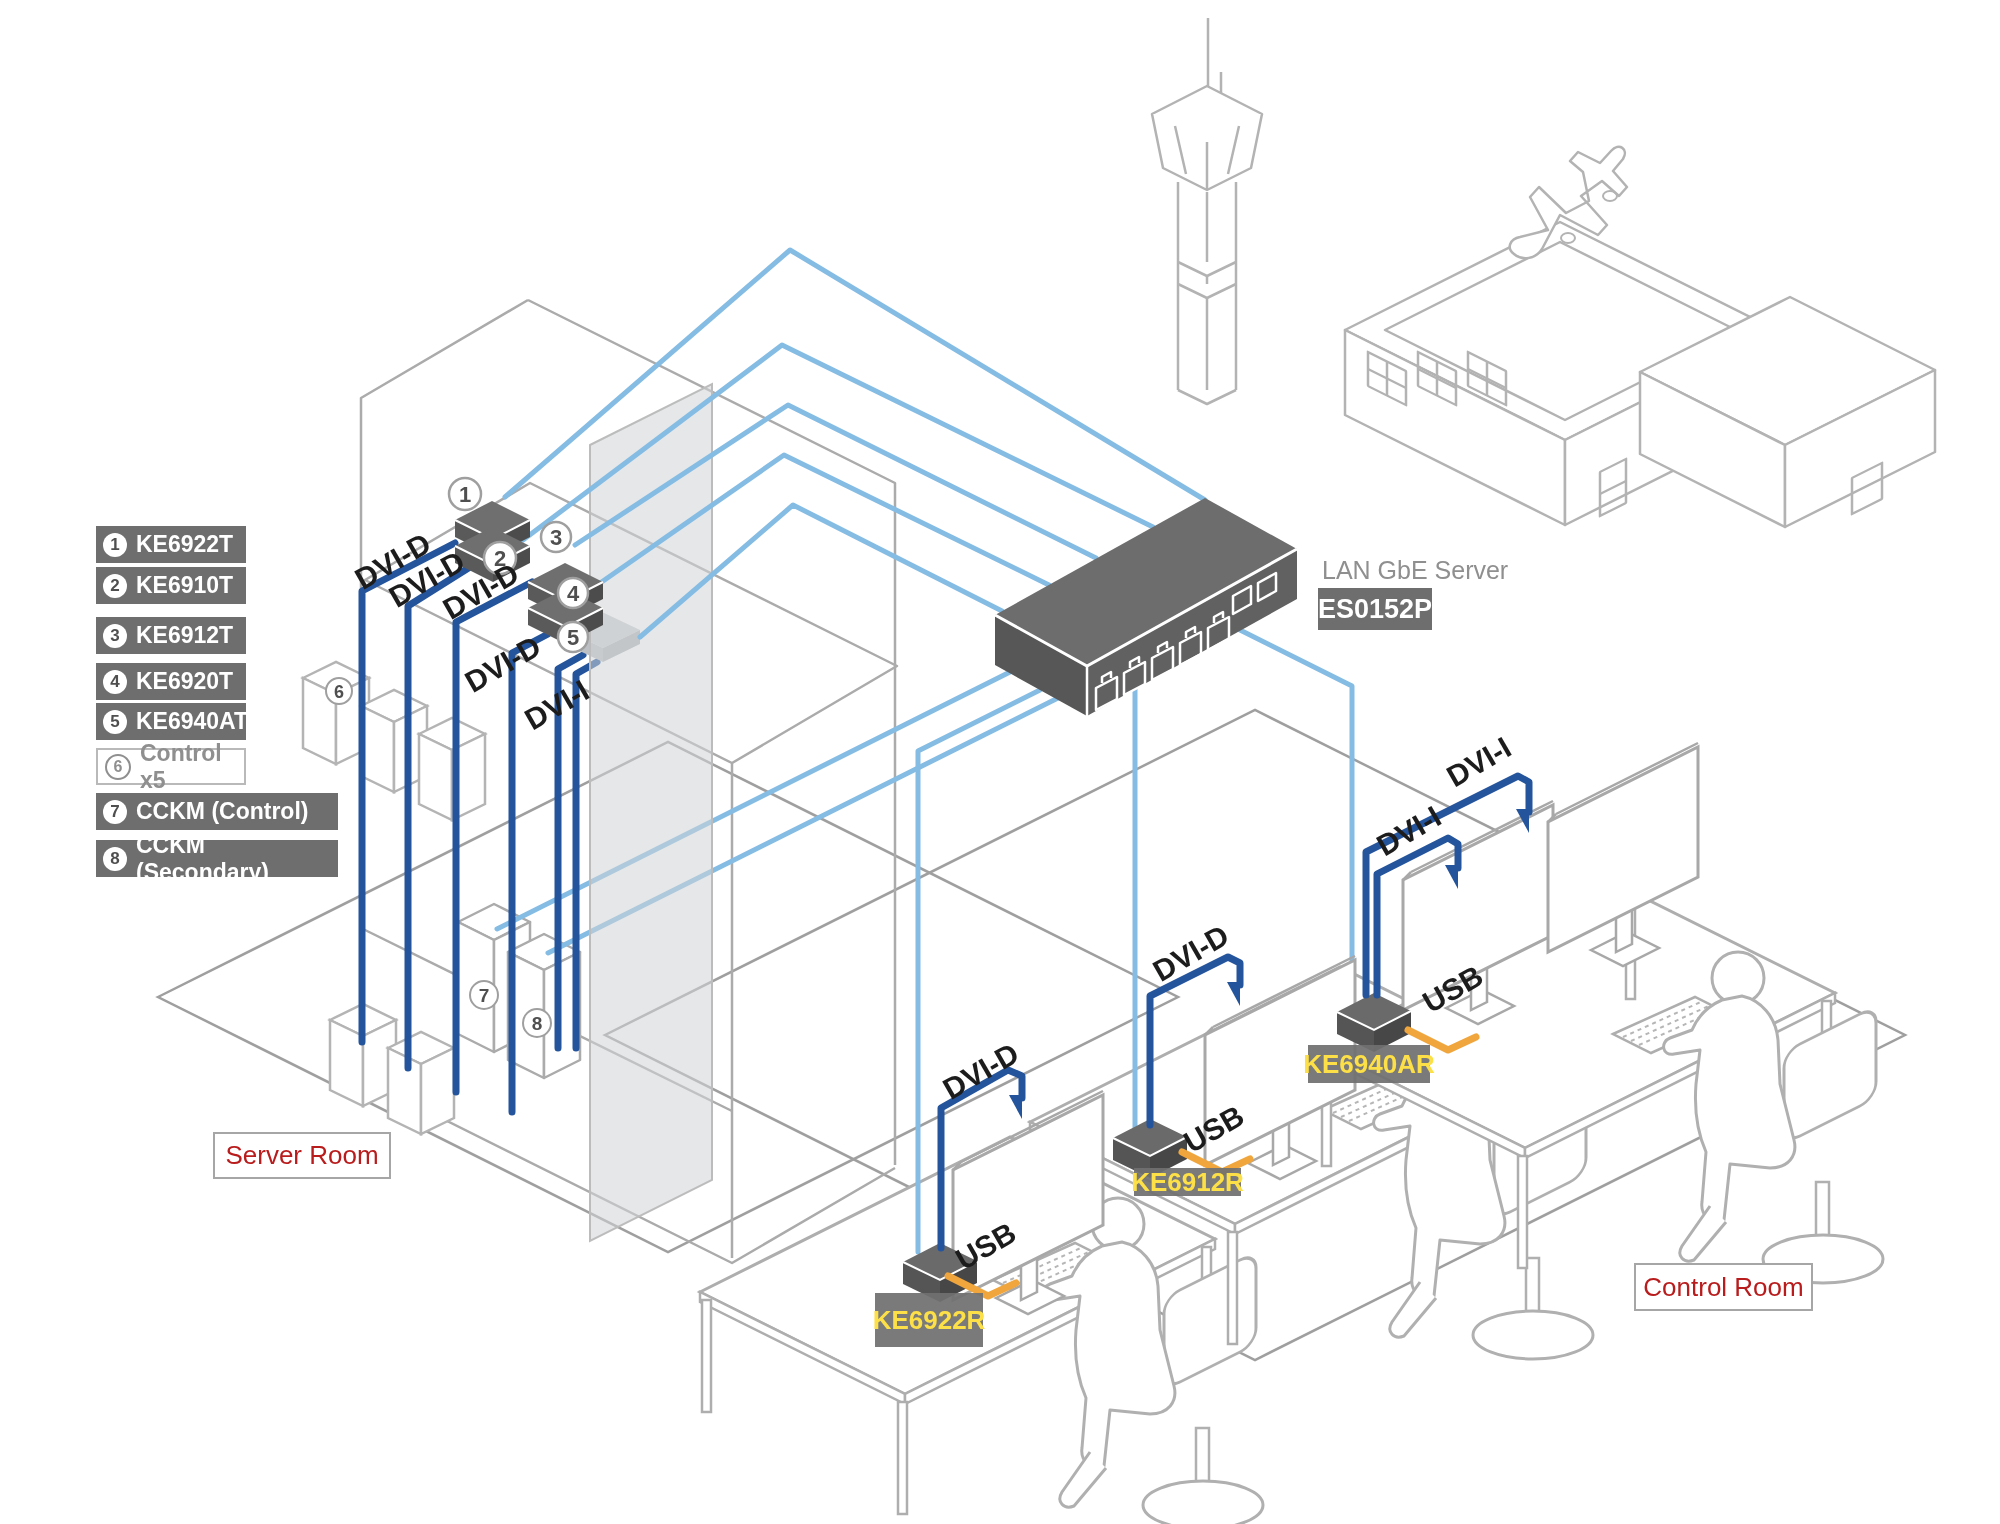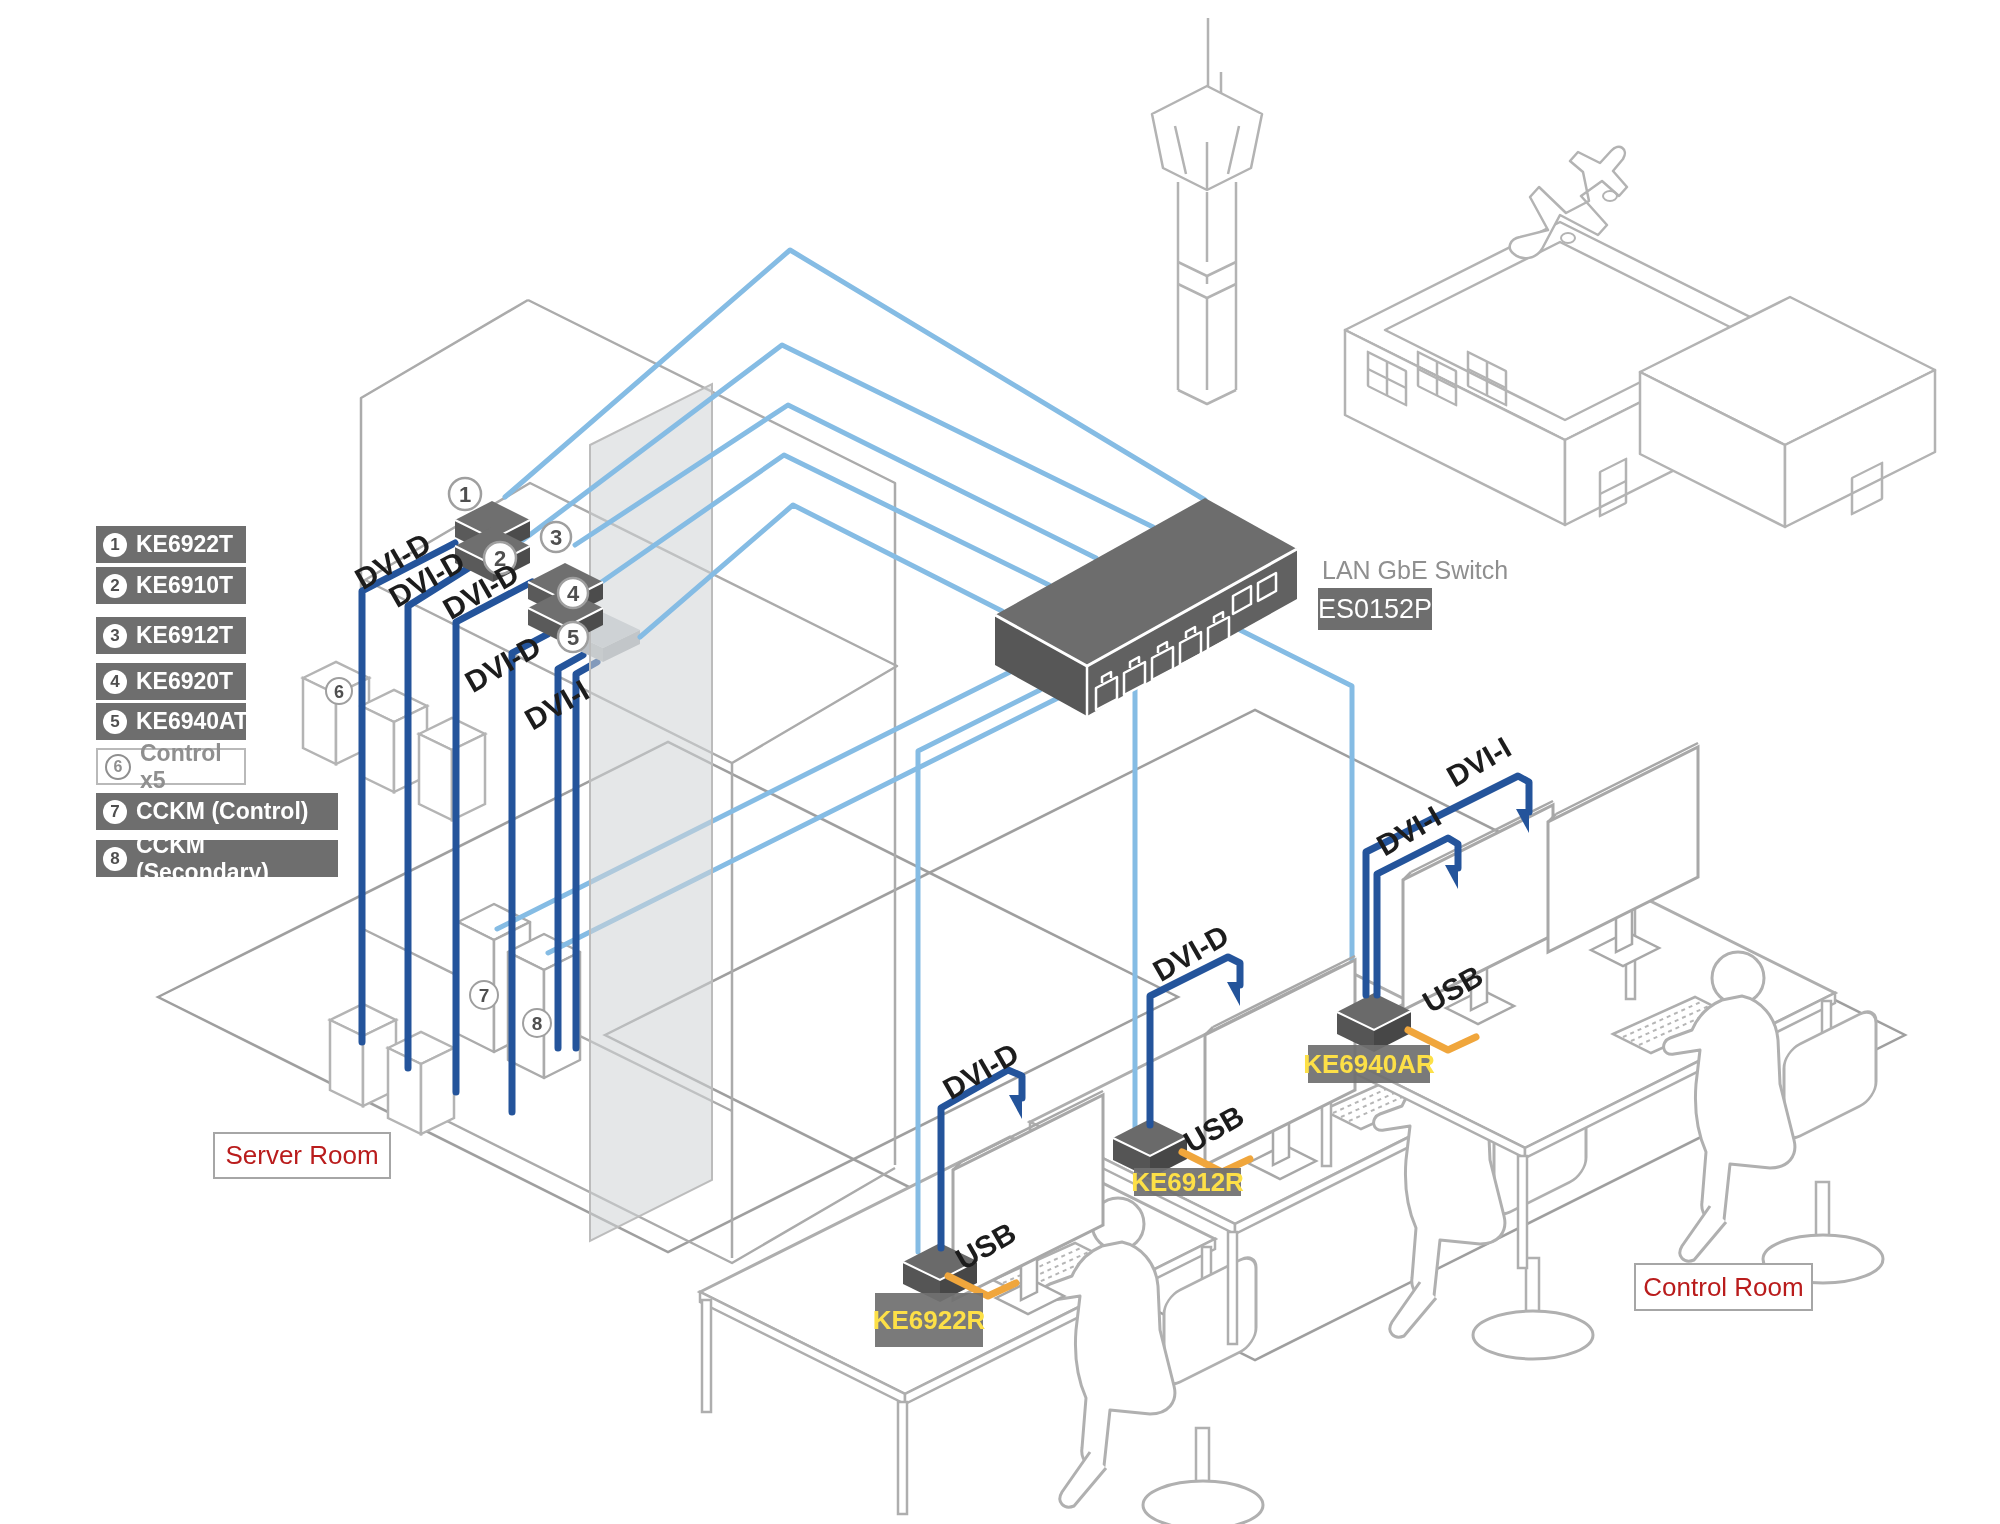--- a/index.html
+++ b/index.html
@@ -14,21 +14,21 @@
     color:#4f4f4f;font-size:17px;font-weight:bold;display:flex;align-items:center;justify-content:center;}
   .legend-item.wide{width:242px;}
   .legend-item.light{background:#ffffff;border:2px solid #b9b9b9;color:#8f8f8f;}
   .legend-item.light .ln{background:transparent;border:2px solid #8f8f8f;color:#8f8f8f;
     width:22px;height:22px;min-width:22px;font-size:16px;}
   
   .room-label{position:absolute;background:#ffffff;border:2px solid #a6a6a6;color:#b91c1c;
     display:flex;align-items:center;justify-content:center;font-size:26px;}
   
   .sw-name{position:absolute;color:#8f8f8f;font-size:25px;}
-  .sw-model{position:absolute;background:#6e6e6e;color:#ffffff;font-size:27px;font-weight:normal;
+  .sw-model{position:absolute;background:#6e6e6e;color:#ffffff;font-size:27px;font-weight:bold;
     display:flex;align-items:center;justify-content:center;}
   
   .rbadge{position:absolute;background:rgba(112,112,112,0.93);color:#fde047;font-size:26px;
     font-weight:600;display:flex;align-items:center;justify-content:center;}
   
   .cl{font-family:"Liberation Sans",sans-serif;font-size:30px;font-weight:bold;fill:#1c1c1c;}
   .mk{font-family:"Liberation Sans",sans-serif;font-size:22px;font-weight:bold;fill:#4f4f4f;text-anchor:middle;}
 </style>
 </head>
 <body>
@@ -365,20 +365,20 @@
   </div>
   <div class="legend-item wide" style="top:840px">
     <span class="ln">8</span>
     <span>CCKM (Secondary)</span>
   </div>
 </div>
 
 <div class="room-label" style="left:213px;top:1132px;width:174px;height:43px">Server Room</div>
 <div class="room-label" style="left:1634px;top:1263px;width:175px;height:44px">Control Room</div>
 
-<div class="sw-name" style="left:1322px;top:556px">LAN GbE Switch</div>
+<div class="sw-name" style="left:1322px;top:556px">LAN GbE Server</div>
 <div class="sw-model" style="left:1318px;top:588px;width:114px;height:42px">ES0152P</div>
 
 <div class="rbadge" style="left:875px;top:1293px;width:108px;height:54px">KE6922R</div>
 <div class="rbadge" style="left:1134px;top:1168px;width:107px;height:28px">KE6912R</div>
 <div class="rbadge" style="left:1308px;top:1045px;width:122px;height:38px">KE6940AR</div>
 
 </div>
 
 </body></html>

